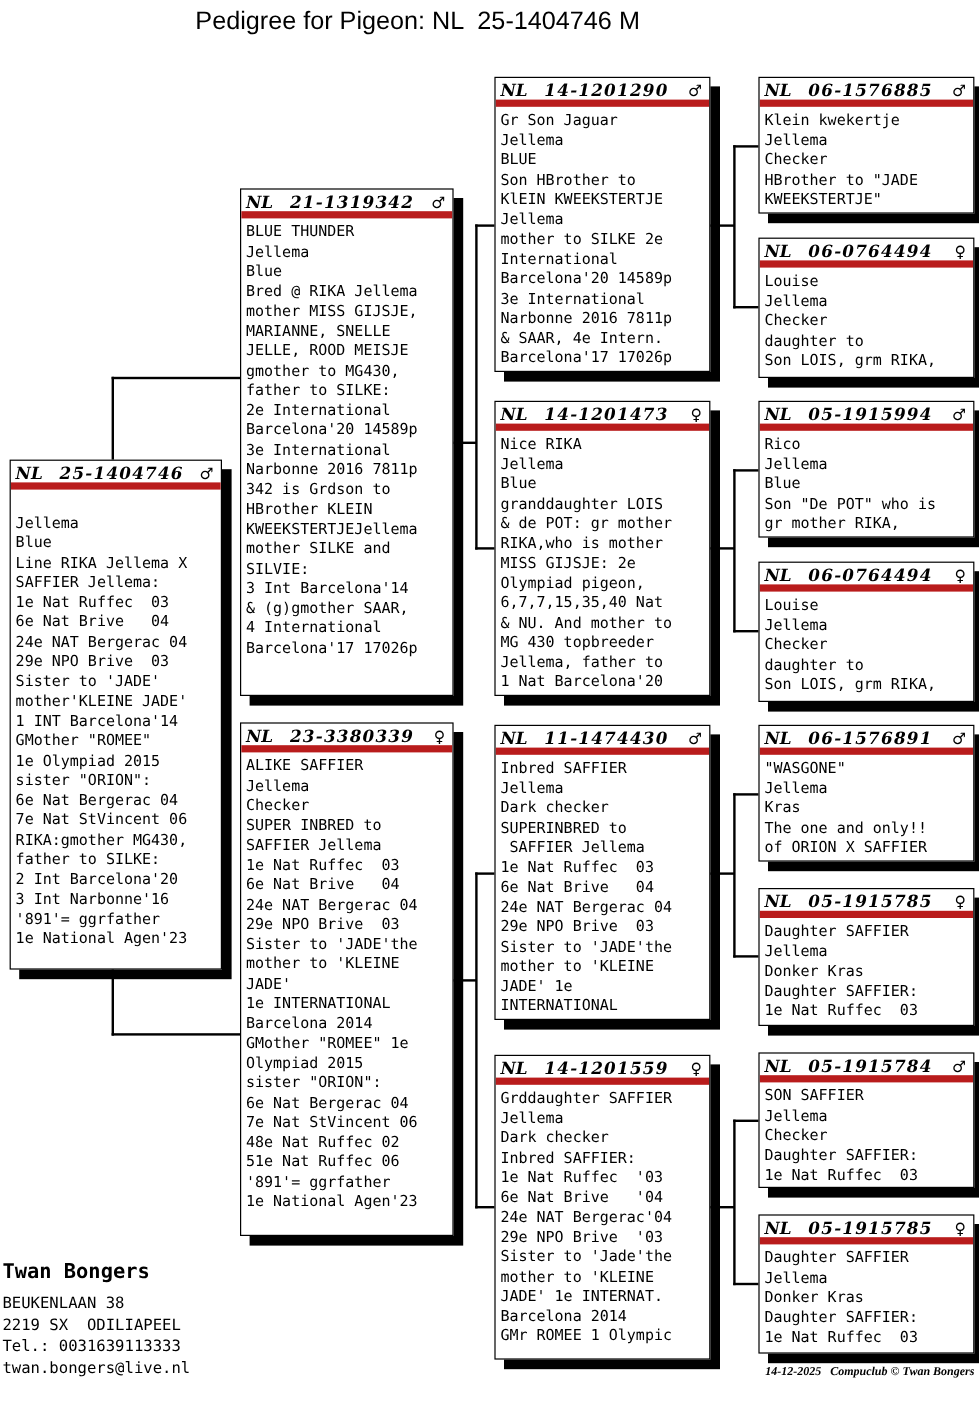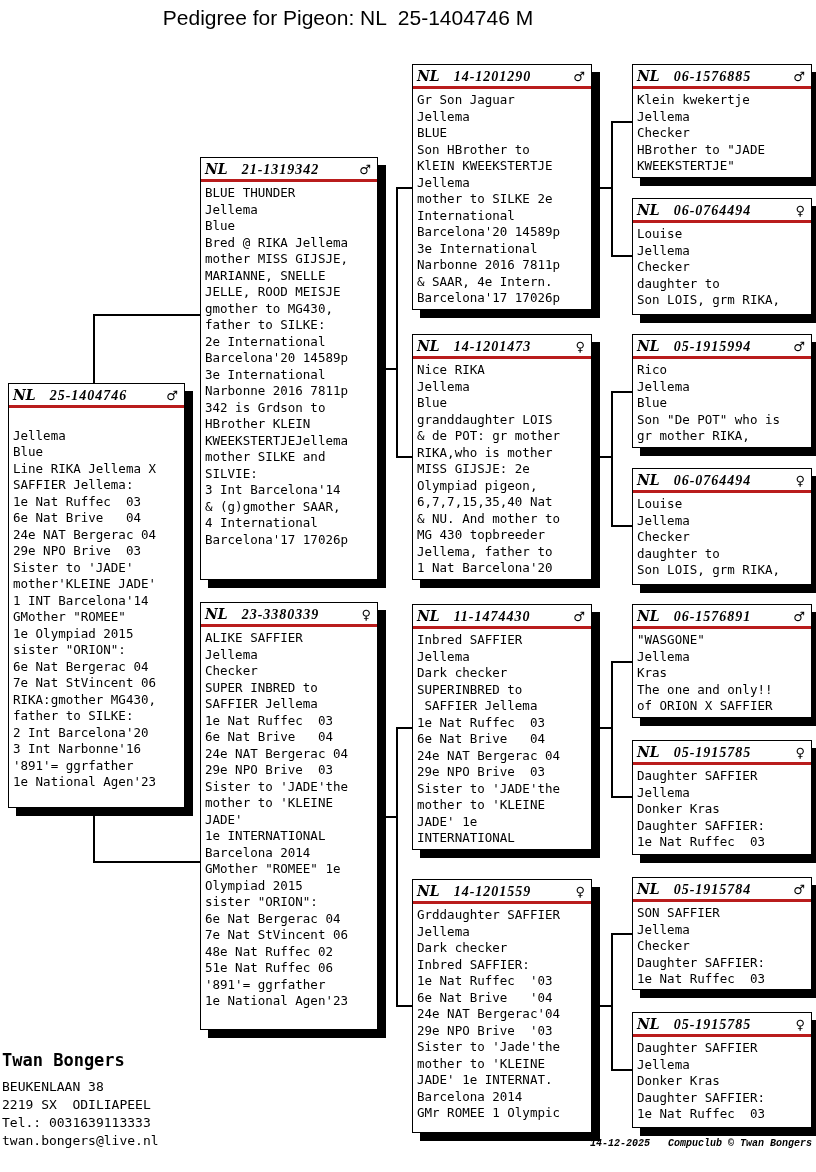--- a/index.html
+++ b/index.html
@@ -24,29 +24,29 @@
     position: absolute;
     background: #fff;
     border: 1px solid #000;
     box-shadow: 8px 8px 0 #000;
     overflow: hidden;
   }
   .pbox-head {
     display: flex;
     align-items: baseline;
     padding: 3px 6px 1px 4px;
-    border-bottom: 3px solid #b91c1c;
+    border-bottom: 6px solid #b91c1c;
     font-family: "DejaVu Serif", serif;
     font-style: italic;
     font-weight: bold;
     font-size: 14px;
     height: 24px;
   }
   .pbox-head .country { margin-right: 14px; }
-  .pbox-head .ring { flex: 1; letter-spacing: 1px; font-family: Liberation Serif, serif; }
+  .pbox-head .ring { flex: 1; letter-spacing: 1px; }
   .pbox-head .sex {
     font-style: normal;
     font-family: "DejaVu Sans", sans-serif;
     font-size: 13px;
     font-weight: bold;
   }
   .pbox-body {
     padding: 3px 1px 0 4px;
     font-family: "DejaVu Sans Mono", monospace;
     font-size: 12.5px;
@@ -65,21 +65,21 @@
   }
   .contact-line {
     font-family: "DejaVu Sans Mono", monospace;
     font-size: 13px;
     line-height: 18px;
     white-space: pre;
   }
   .footer-note {
     position: absolute;
     right: 4px; top: 1138px;
-    font-family: Liberation Mono, monospace;
+    font-family: Liberation Serif, serif;
     font-size: 10px;
     font-weight: bold;
     font-style: italic;
     white-space: pre;
   }
 </style>
 </head>
 <body>
 
 <div class="page-title">Pedigree for Pigeon: NL  25-1404746 M</div>

